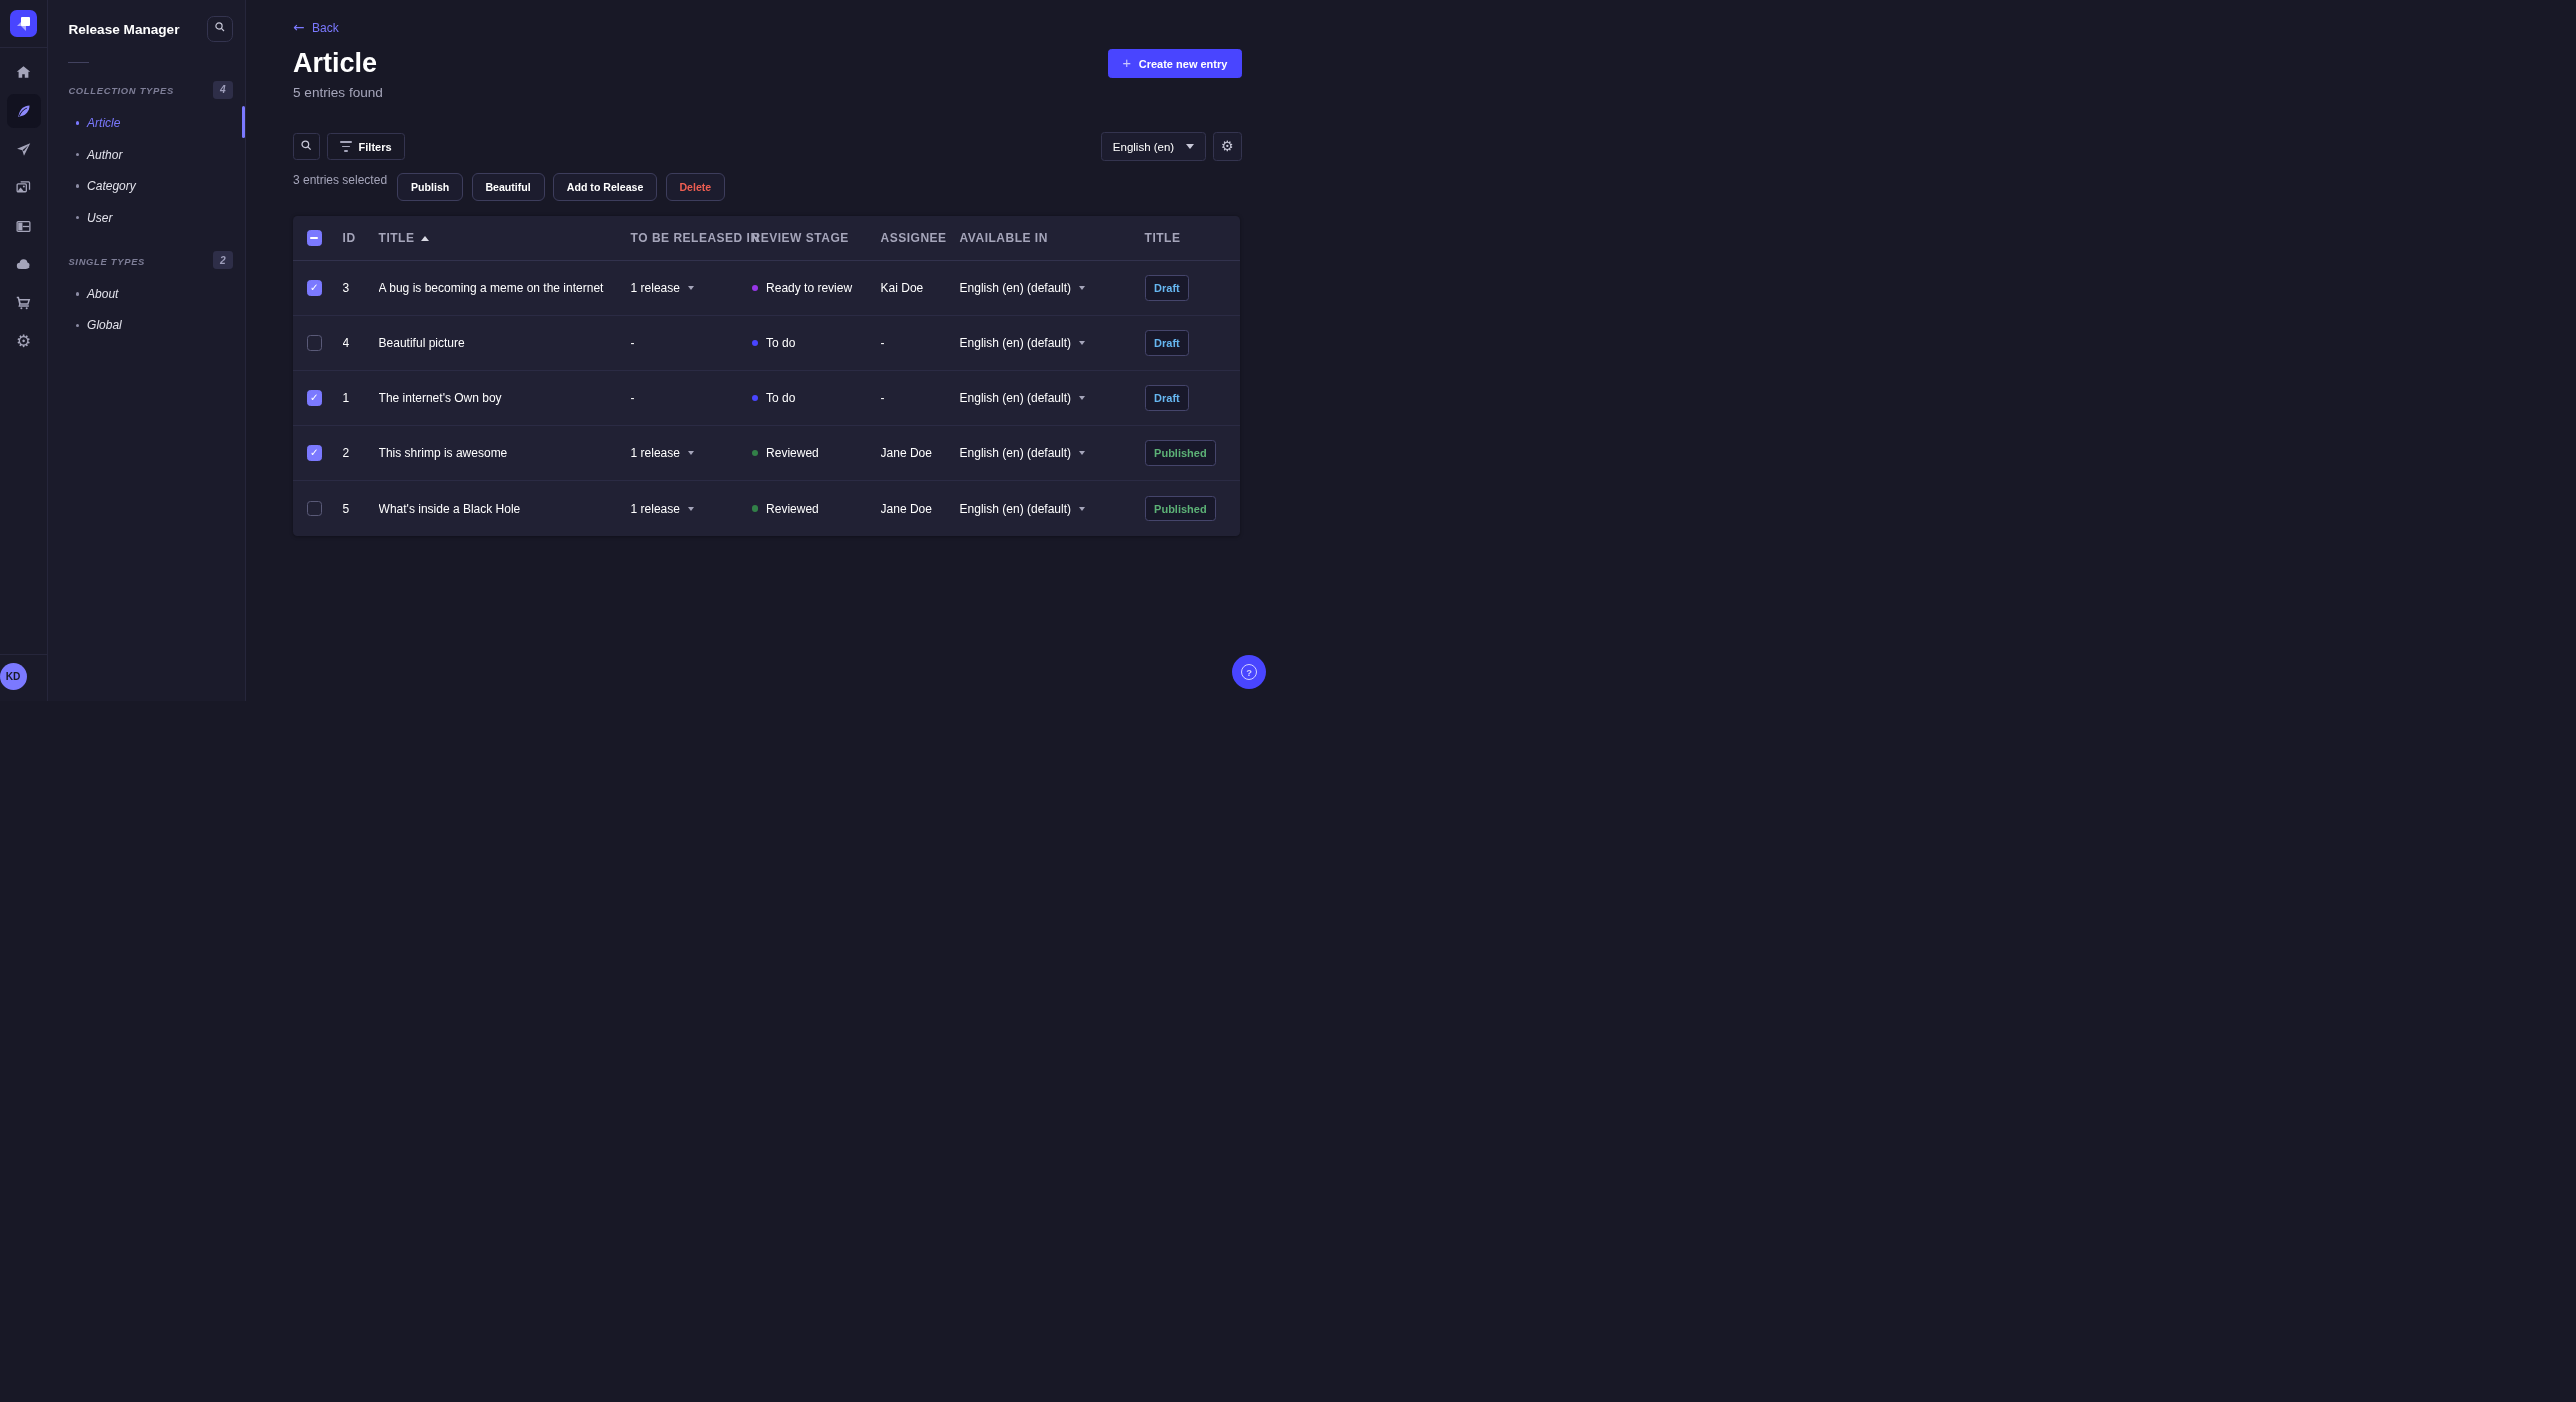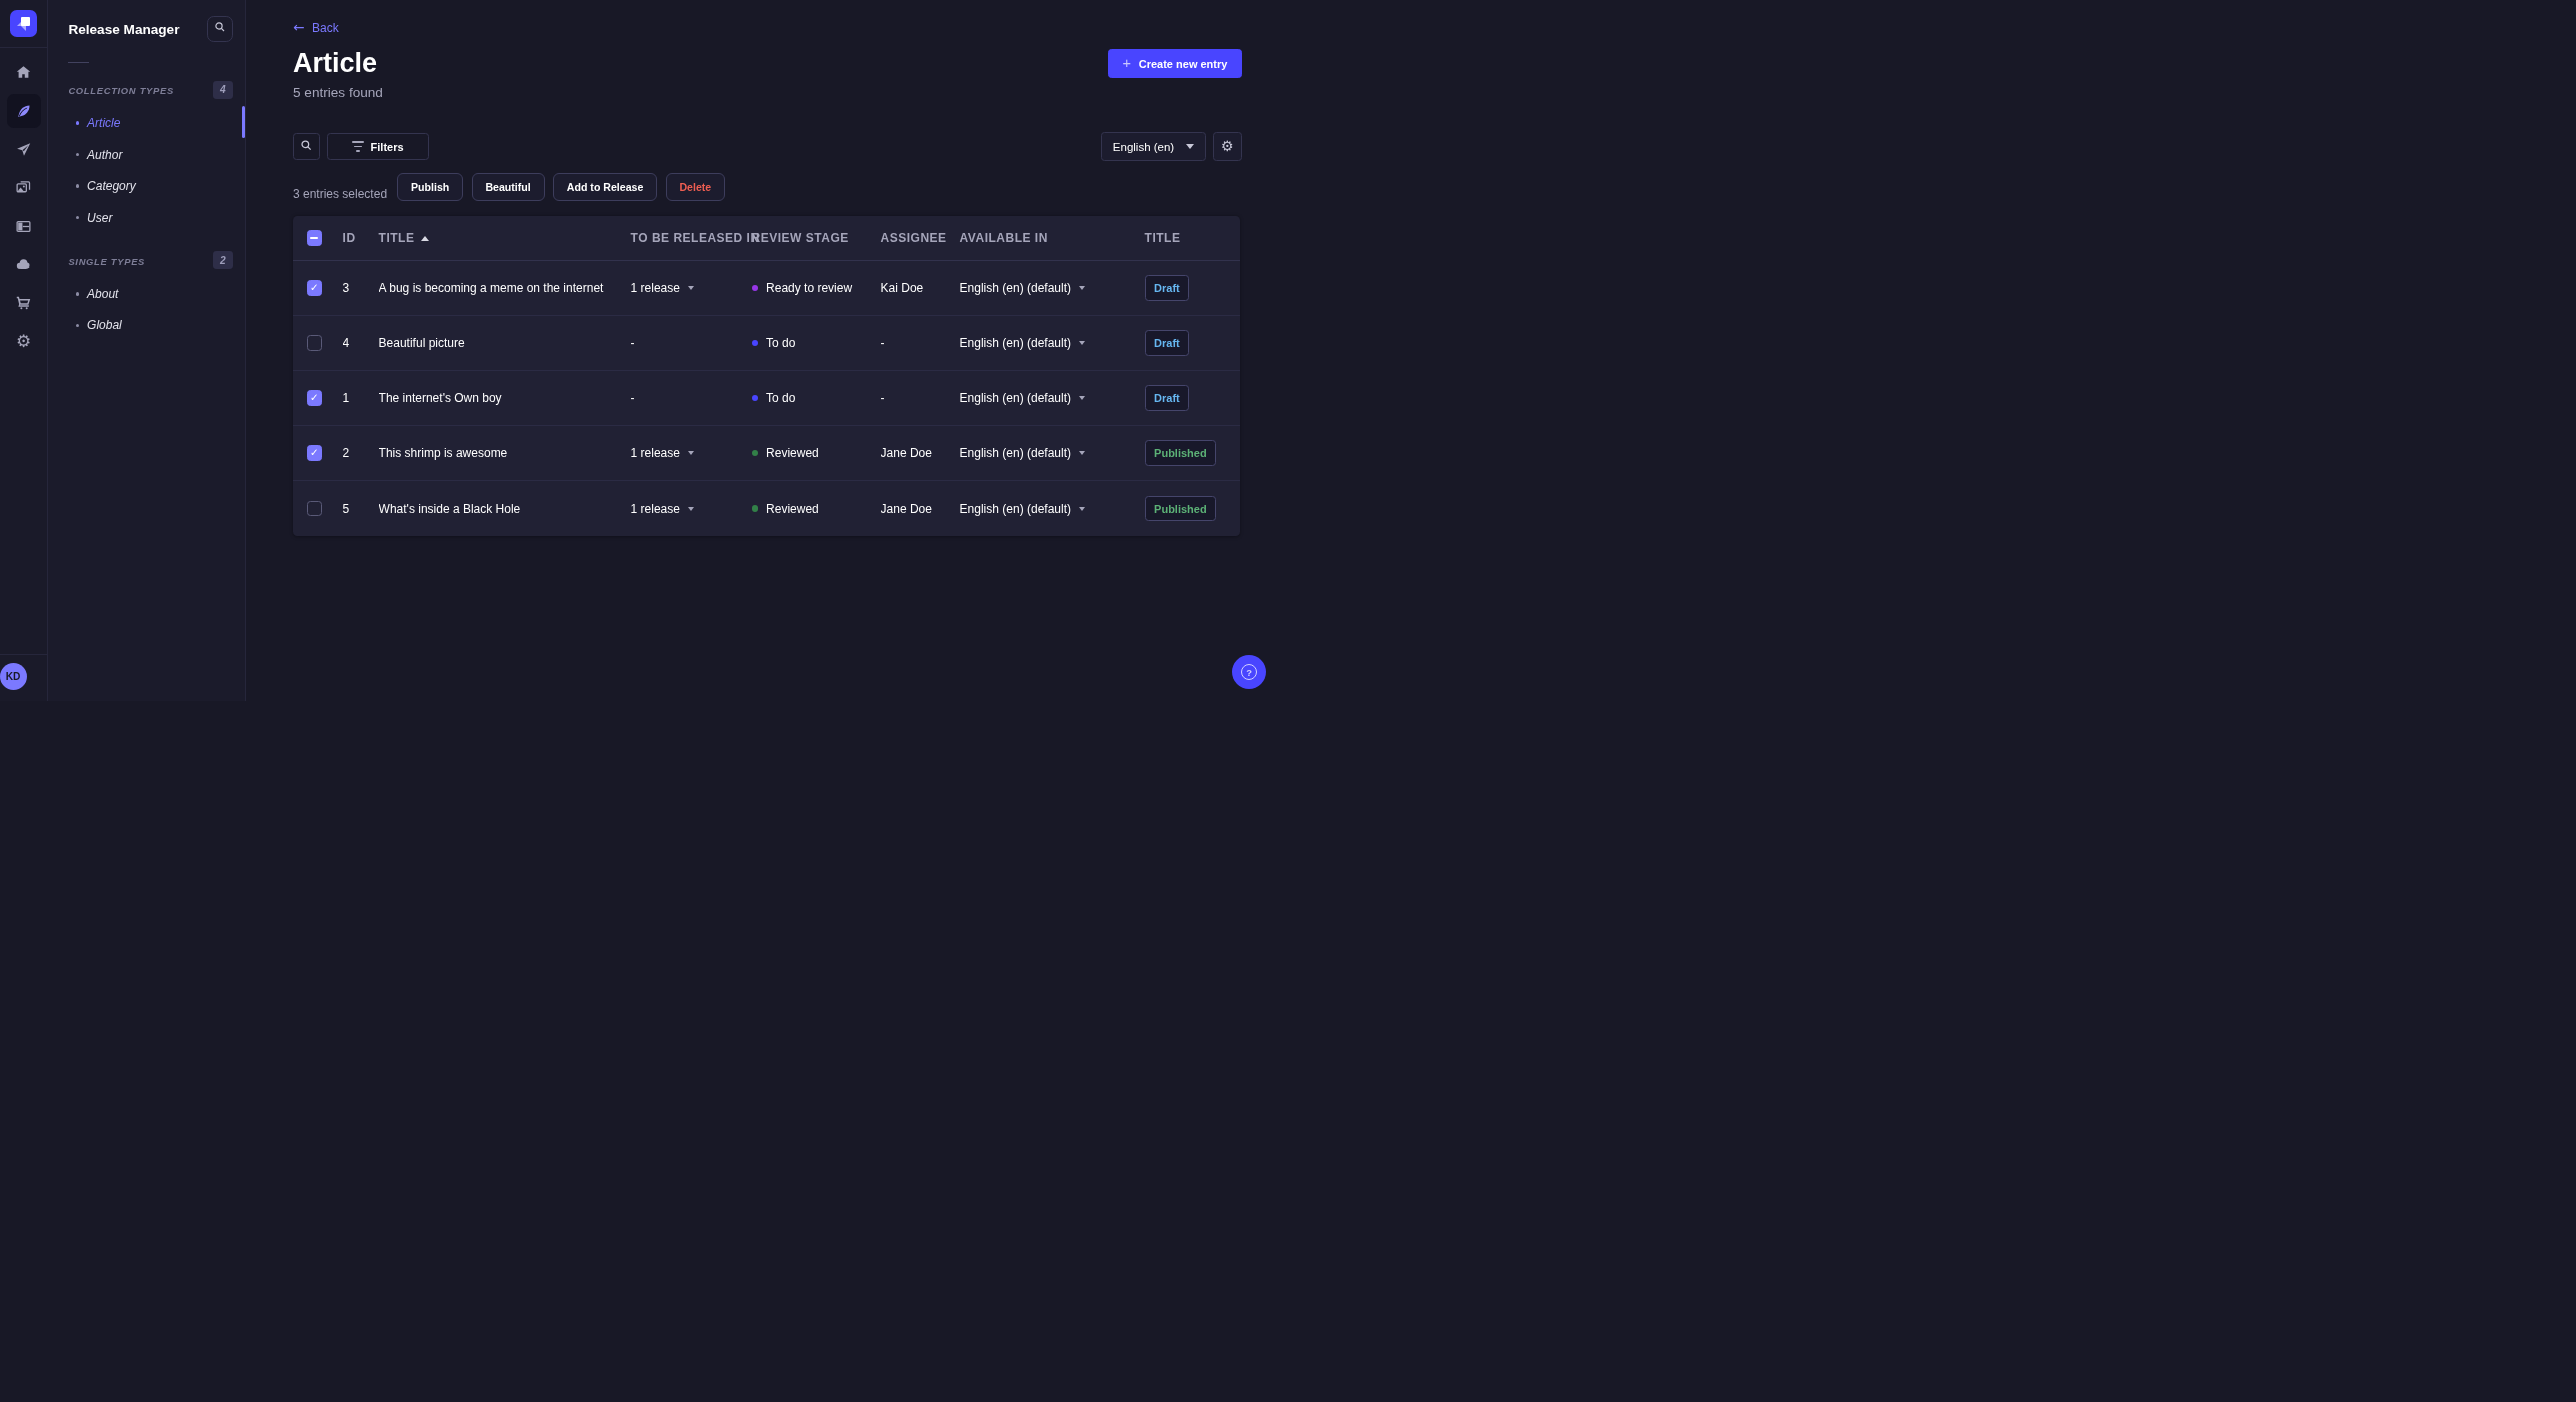--- a/index.html
+++ b/index.html
@@ -96,40 +96,40 @@
     display:flex; align-items:center; gap:7.7px; cursor:pointer;
   }
   .create-btn .plus { font-size:14.5px; font-weight:normal; color:rgba(255,255,255,.7); line-height:1; }
 
   .toolbar-left { position:absolute; left:47px; top:133px; display:flex; gap:6.8px; }
   .icon-btn {
     width:27px; height:27px; border:0.9px solid #34344f; border-radius:3.4px; background:transparent;
     display:flex; align-items:center; justify-content:center; cursor:pointer; color:#c8c8d8;
   }
   .filters-btn {
-    height:27px; padding:0 24px; border:0.9px solid #34344f; border-radius:3.4px; background:transparent;
+    height:27px; padding:0 12px; border:0.9px solid #34344f; border-radius:3.4px; background:transparent;
     color:#ffffff; font-size:11px; font-weight:bold; display:flex; align-items:center; gap:6.8px; cursor:pointer;
   }
   .filter-glyph { display:flex; flex-direction:column; gap:2.6px; align-items:center; }
   .filter-glyph i { display:block; height:1.7px; background:#a5a5ba; border-radius:0.9px; }
   .filter-glyph i:nth-child(1){ width:12px; } .filter-glyph i:nth-child(2){ width:7.7px; } .filter-glyph i:nth-child(3){ width:4.3px; }
 
   .toolbar-right { position:absolute; right:46px; top:132px; display:flex; gap:6.8px; }
   .locale-select {
     height:29px; padding:0 11px; border:0.9px solid #34344f; border-radius:3.4px; background:#1c1c2e;
     color:#ffffff; font-size:11.5px; display:flex; align-items:center; gap:12px; cursor:pointer;
   }
   .caret-down { width:0; height:0; border-left:4.3px solid transparent; border-right:4.3px solid transparent; border-top:5.1px solid #c8c8d8; }
   .settings-btn {
     width:29px; height:29px; border:0.9px solid #34344f; border-radius:3.4px; background:#1c1c2e;
     display:flex; align-items:center; justify-content:center; cursor:pointer;
   }
   .settings-btn .gear-glyph { font-size:14.5px; color:#c8c8d8; }
 
-  .selection-bar { position:absolute; left:47px; top:173px; display:flex; align-items:flex-end; gap:8.5px; }
+  .selection-bar { position:absolute; left:47px; top:173px; display:flex; align-items:flex-start; gap:8.5px; }
   .selection-text { font-size:12px; color:#a5a5ba; margin-right:1.7px; }
   .sel-btn {
     height:28px; padding:0 12.8px; border:0.9px solid #3d3d5c; border-radius:6px; background:#1c1c2e;
     color:#ffffff; font-size:10.6px; font-weight:bold; display:flex; align-items:center; cursor:pointer;
   }
   .sel-btn.danger { color:#ee5e52; }
 
   
   .table-card {
     position:absolute; left:47px; top:216px; width:947px;

